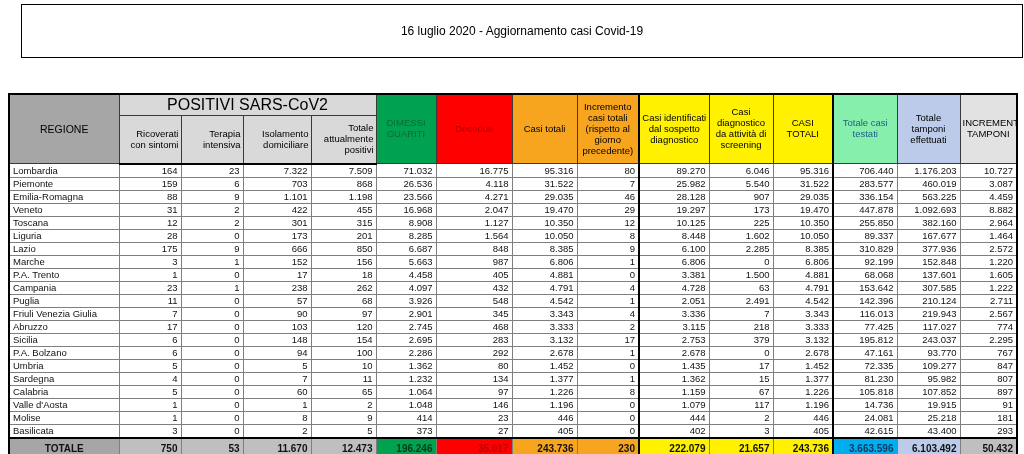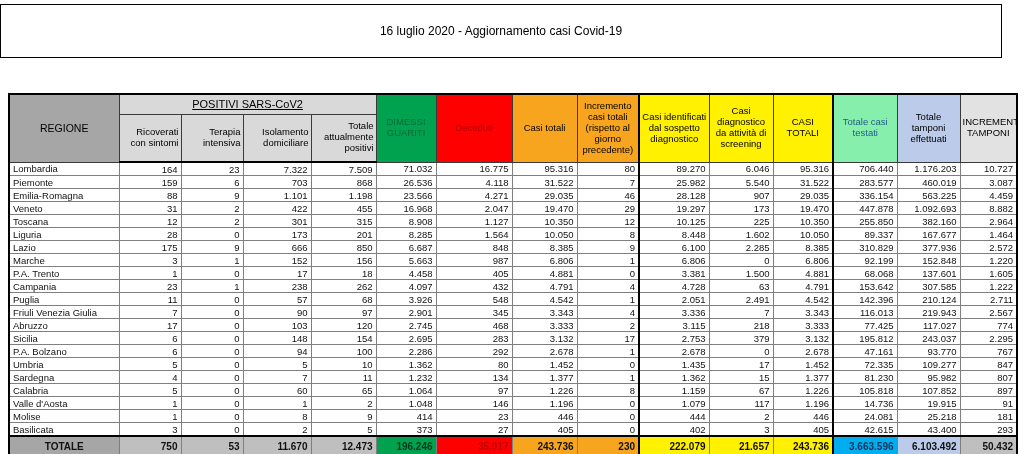--- a/index.html
+++ b/index.html
@@ -1,38 +1,38 @@
 <!DOCTYPE html>
 <html><head>
 <meta charset="utf-8">
 <style>
   html,body{margin:0;padding:0;background:#fff;}
   .page{position:relative;width:1024px;height:454px;background:#ffffff;
         font-family:"Liberation Sans",sans-serif;color:#111;overflow:hidden;}
-  .title-box{position:absolute;left:0;top:4px;width:1000px;height:52px;
+  .title-box{position:absolute;left:21px;top:4px;width:1000px;height:52px;
         border:1px solid #000;background:#fff;display:flex;flex-direction:column;
         justify-content:space-evenly;align-items:center;text-align:center;
         font-size:12px;color:#000;}
   .data-table{position:absolute;left:8px;top:93px;width:1008px;
         border-collapse:collapse;table-layout:fixed;font-size:9.5px;
         border:2px solid #000;}
   .data-table th,.data-table td{border:1px solid #7f7f7f;overflow:hidden;}
   .data-table thead th{border-color:#3a3a3a;text-align:center;vertical-align:middle;
         font-weight:normal;padding:1px 2px;white-space:normal;line-height:1.15;}
   tr.group-row{height:20px;}
   tr.sub-row{height:48px;}
   .data-table tbody td{height:12px;padding:0 3px;white-space:nowrap;background:#fff;}
   .data-table thead tr.sub-row th{border-bottom:2px solid #000;text-align:right;}
   .cell-region{text-align:left;}
   .cell-num{text-align:right;}
   .thickL{border-left:2px solid #000 !important;}
   .thickR{border-right:2px solid #000 !important;}
   tr.total-row td{border-top:2px solid #000;height:19px;font-weight:bold;font-size:10px;}
   .hdr-corner{background:#A6A6A6;font-weight:bold;font-size:10.5px;color:#000;}
-  .hdr-group{background:#D9D9D9;font-weight:bold;font-size:11px;color:#000;text-decoration:underline;}
+  .hdr-group{background:#D9D9D9;font-weight:bold;font-size:16px;color:#000;}
   .hdr-sub{background:#D9D9D9;color:#000;}
   .hdr-green{background:#00A14F;color:#0A6B35;font-weight:bold;}
   .hdr-red{background:#FE0000;color:#B30000;}
   .hdr-orange{background:#F7A51F;color:#000;}
   .hdr-yellow{background:#FFF100;color:#000;}
   .hdr-blue{background:#86efac;color:#1F5C8A;}
   .hdr-periwinkle{background:#BCCBE9;color:#000;}
   .hdr-lightgrey{background:#E2E2E2;color:#000;}
   td.tot-region{background:#A6A6A6 !important;text-align:center;}
   td.tot-grey{background:#BFBFBF !important;}

